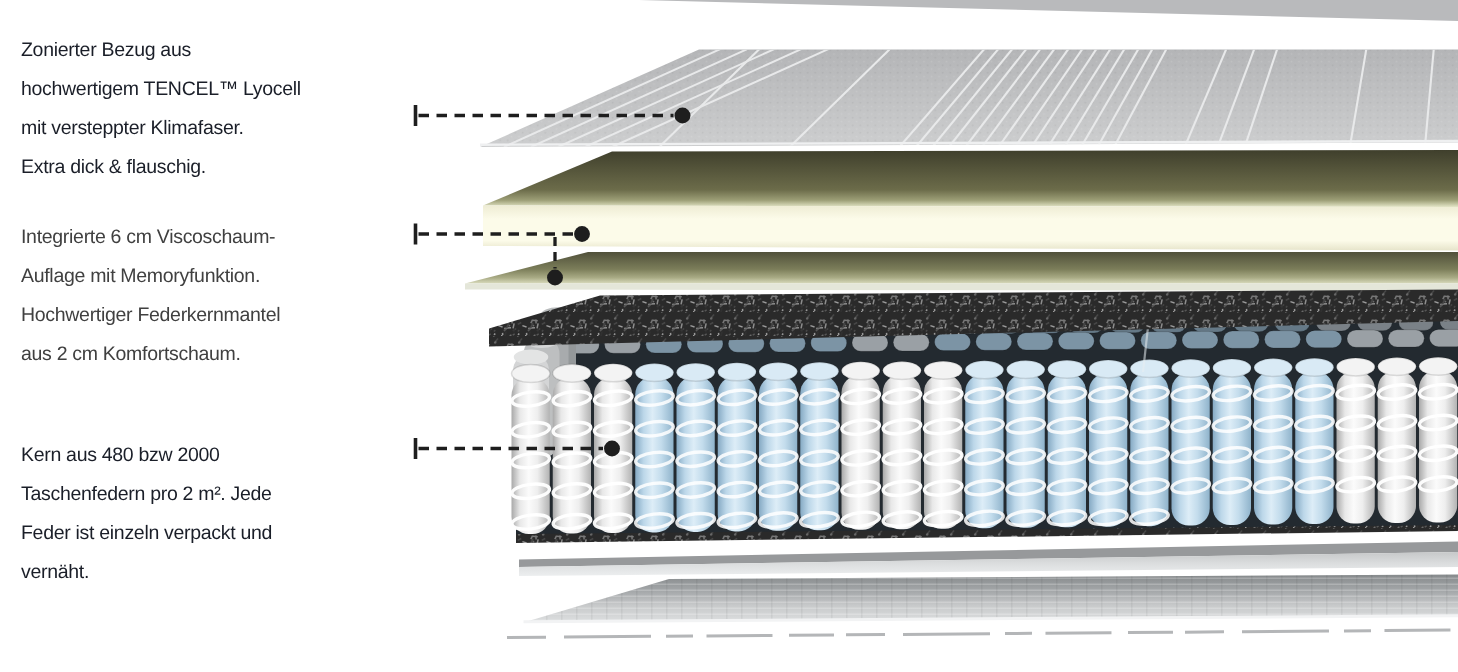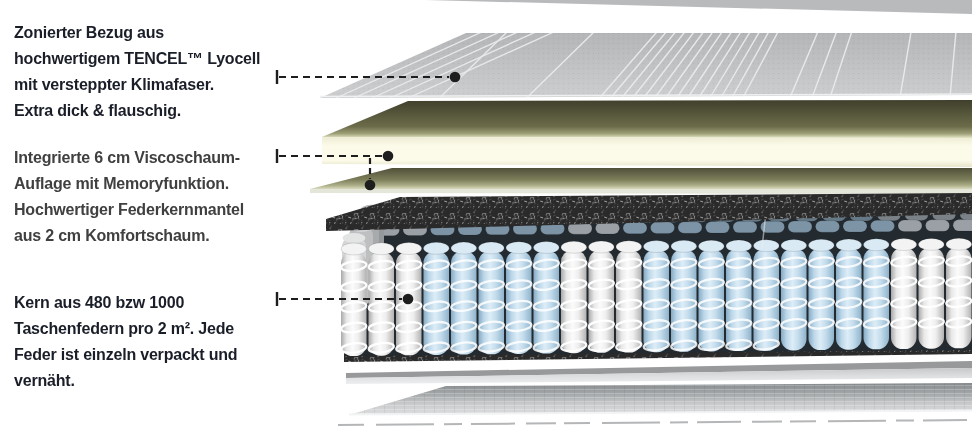--- a/index.html
+++ b/index.html
@@ -8,41 +8,41 @@
     width:972px;height:448px;
     background:#ffffff;
     overflow:hidden;
     font-family:"Liberation Sans", sans-serif;
   }
   .annotation{
     position:absolute;
     left:14px;
     width:310px;
     white-space:pre-line;
-    font-weight:bold;
-    font-size:16px;
+    font-weight:normal;
+    font-size:13px;
     line-height:26px;
     letter-spacing:-0.2px;
   }
   #art{position:absolute;left:0;top:0;width:972px;height:448px;}
   #art svg{display:block;}
 </style>
 </head>
 <body>
 
 <div class="stage">
   <div class="annotation" style="top: 20px; color: rgb(26, 30, 40);">Zonierter Bezug aus
 hochwertigem TENCEL™ Lyocell
 mit versteppter Klimafaser.
 Extra dick &amp; flauschig.</div>
   <div class="annotation" style="top: 145px; color: #404040;">Integrierte 6 cm Viscoschaum-
 Auflage mit Memoryfunktion.
 Hochwertiger Federkernmantel
 aus 2 cm Komfortschaum.</div>
-  <div class="annotation" style="top: 290px; color: rgb(26, 30, 40);">Kern aus 480 bzw 1000
+  <div class="annotation" style="top: 290px; color: rgb(26, 30, 40);">Kern aus 480 bzw 2000
 Taschenfedern pro 2 m². Jede
 Feder ist einzeln verpackt und
 vernäht.</div>
   <div id="art">
       <svg width="972" height="448" viewBox="0 0 972 448">
         <defs>
           <linearGradient id="gCover" x1="0" y1="0" x2="0" y2="1">
             <stop offset="0%" stop-color="#b4b5b7"></stop>
             <stop offset="100%" stop-color="#cdcecf"></stop>
           </linearGradient>

